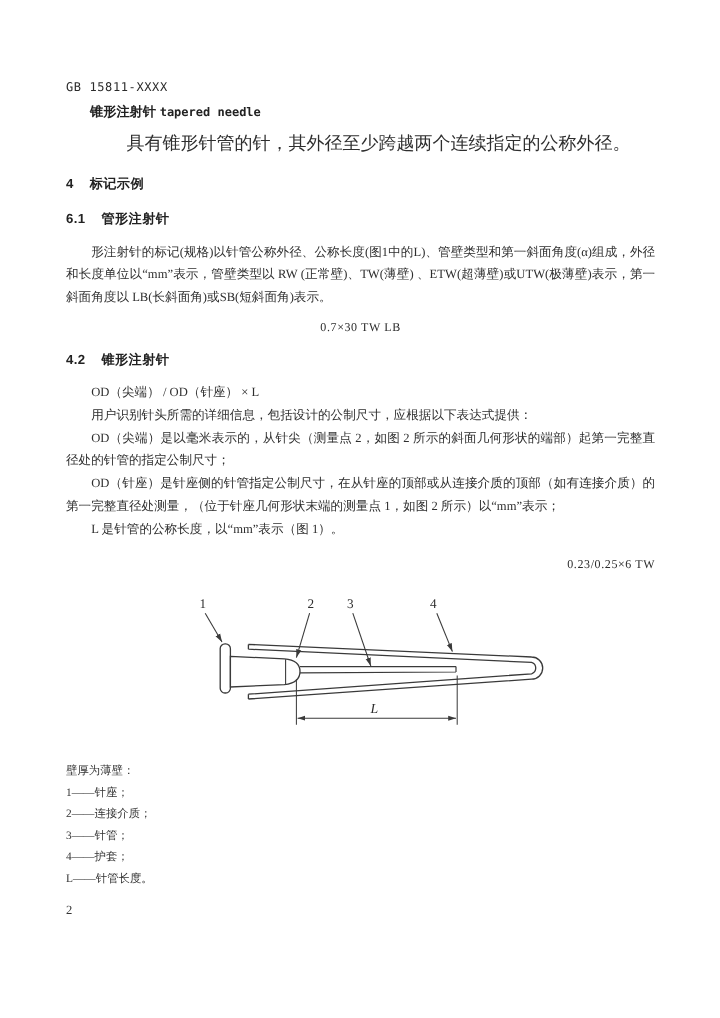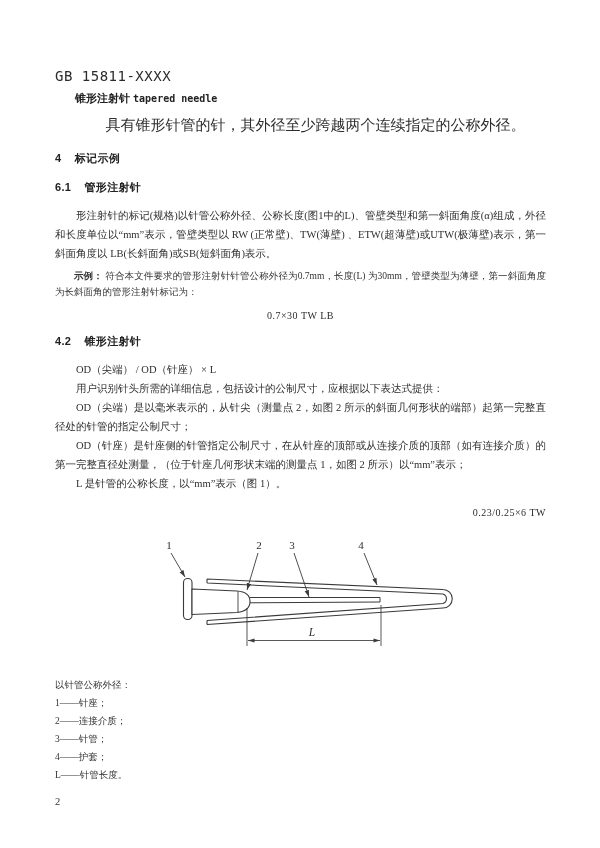--- a/index.html
+++ b/index.html
@@ -6,21 +6,21 @@
   html,body { width:600px; height:848px; background:#ffffff; overflow:hidden; }
   body {
     font-family:"Liberation Serif","DejaVu Serif",serif;
     color:#2e2e2e;
     -webkit-font-smoothing:antialiased;
   }
   .page { width:600px; height:848px; padding:68px 54px 0 55px; position:relative; }
 
   .doc-code {
     font-family:"DejaVu Sans Mono","Liberation Mono",monospace;
-    font-size:14px; letter-spacing:0.5px; color:#2b2b2b;
+    font-size:10px; letter-spacing:0.5px; color:#2b2b2b;
     margin-bottom:7px;
   }
   .doc-title {
     font-family:"Liberation Sans","DejaVu Sans",sans-serif;
     font-weight:bold; font-size:11px; margin-left:20px; margin-bottom:10px; color:#222;
   }
   .doc-title .en { font-family:"DejaVu Sans Mono","Liberation Mono",monospace; font-weight:bold; font-size:10px; }
   .intro { font-size:15px; text-indent:2em; margin-bottom:16px; line-height:19px;text-align:center; }
 
   h2.sec {
@@ -78,24 +78,20 @@
     <span>标记示例</span>
   </h2>
 
   <h3 class="subsec">
     <span class="sec-num">6.1</span>
     <span>管形注射针</span>
   </h3>
 
   <p class="body-p">形注射针的标记(规格)以针管公称外径、公称长度(图1中的L)、管壁类型和第一斜面角度(α)组成，外径和长度单位以“mm”表示，管壁类型以 RW (正常壁)、TW(薄壁) 、ETW(超薄壁)或UTW(极薄壁)表示，第一斜面角度以 LB(长斜面角)或SB(短斜面角)表示。</p>
 
-  <p class="example">
-    <span class="ex-label">示例：</span>
-    <span>符合本文件要求的管形注射针针管公称外径为0.7mm，长度(L) 为30mm，管壁类型为薄壁，第一斜面角度为长斜面角的管形注射针标记为：</span>
-  </p>
 
   <div class="designation">0.7×30 TW LB</div>
 
   <h3 class="subsec" style="margin-top:13px;">
     <span class="sec-num">4.2</span>
     <span>锥形注射针</span>
   </h3>
 
   <p class="body-p">OD（尖端） / OD（针座） × L</p>
   <p class="body-p">用户识别针头所需的详细信息，包括设计的公制尺寸，应根据以下表达式提供：</p>
@@ -141,21 +137,21 @@
       <g stroke="#3a3a3a" stroke-width="0.85" fill="none">
         <line x1="247" y1="76" x2="247" y2="114"></line>
         <line x1="381" y1="73" x2="381" y2="114"></line>
         <line x1="248" y1="108.5" x2="380" y2="108.5" marker-start="url(#arr)" marker-end="url(#arr)"></line>
       </g>
       <text class="dim-label" x="312" y="104" text-anchor="middle">L</text>
     </svg>
   </div>
 
   <div class="legend">
-    <div class="legend-title">以针管公称外径：</div>
+    <div class="legend-title">壁厚为薄壁：</div>
     <div>1——针座；</div>
     <div>2——连接介质；</div>
     <div>3——针管；</div>
     <div>4——护套；</div>
     <div>L——针管长度。</div>
   </div>
 
   <div class="page-num">2</div>
 
 </div>

